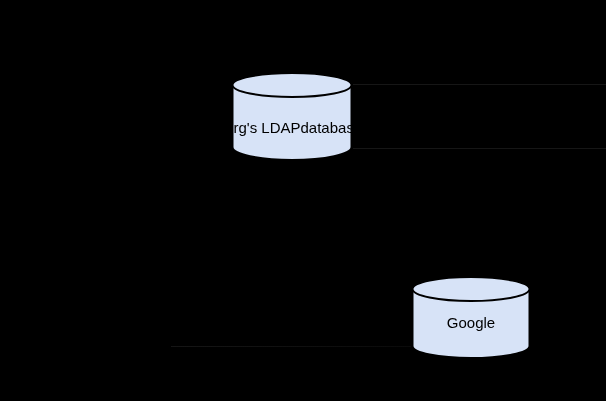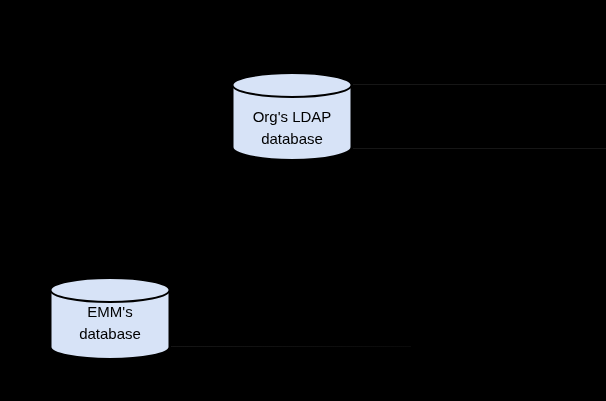--- a/index.html
+++ b/index.html
@@ -21,21 +21,21 @@
   .node svg {
     display: block;
     width: 100%;
     height: 100%;
   }
   .label {
     position: absolute;
     left: 0;
     right: 0;
     display: flex;
-    flex-direction: column;
+    flex-direction: row;
     align-items: center;
     justify-content: center;
     font-size: 15px;
     line-height: 22px;
     color: #000000;
     text-align: center;
     white-space: nowrap;
     pointer-events: none;
   }
   .node-ldap   { left: 231px; top: 72px;  width: 122px; height: 89px; }
@@ -68,25 +68,24 @@
     <svg viewBox="0 0 122 89" preserveAspectRatio="none">
       <path d="M1.5 13 L1.5 75 A59.5 13 0 0 0 120.5 75 L120.5 13" fill="#d7e3f7" stroke="#000000" stroke-width="2"></path>
       <ellipse cx="61" cy="13" rx="59.5" ry="12" fill="#d7e3f7" stroke="#000000" stroke-width="2"></ellipse>
     </svg>
     <div class="label">
       <div>Org's LDAP</div>
       <div>database</div>
     </div>
   </div>
 
-  <div class="node node-emm">
-    <svg viewBox="0 0 122 83" preserveAspectRatio="none">
-      <path d="M1.5 13 L1.5 70 A59.5 12 0 0 0 120.5 70 L120.5 13" fill="#d7e3f7" stroke="#000000" stroke-width="2"></path>
-      <ellipse cx="61" cy="13" rx="59.5" ry="12" fill="#d7e3f7" stroke="#000000" stroke-width="2"></ellipse>
+
+  <div class="node node-google">
+    <svg viewBox="0 0 120 83" preserveAspectRatio="none">
+      <path d="M1.5 13 L1.5 70 A58.5 12 0 0 0 118.5 70 L118.5 13" fill="#d7e3f7" stroke="#000000" stroke-width="2"></path>
+      <ellipse cx="60" cy="13" rx="58.5" ry="12" fill="#d7e3f7" stroke="#000000" stroke-width="2"></ellipse>
     </svg>
     <div class="label">
-      <div>EMM's</div>
-      <div>database</div>
+      <div>Google</div>
     </div>
   </div>
-
 
 </div>
 
 </body></html>

